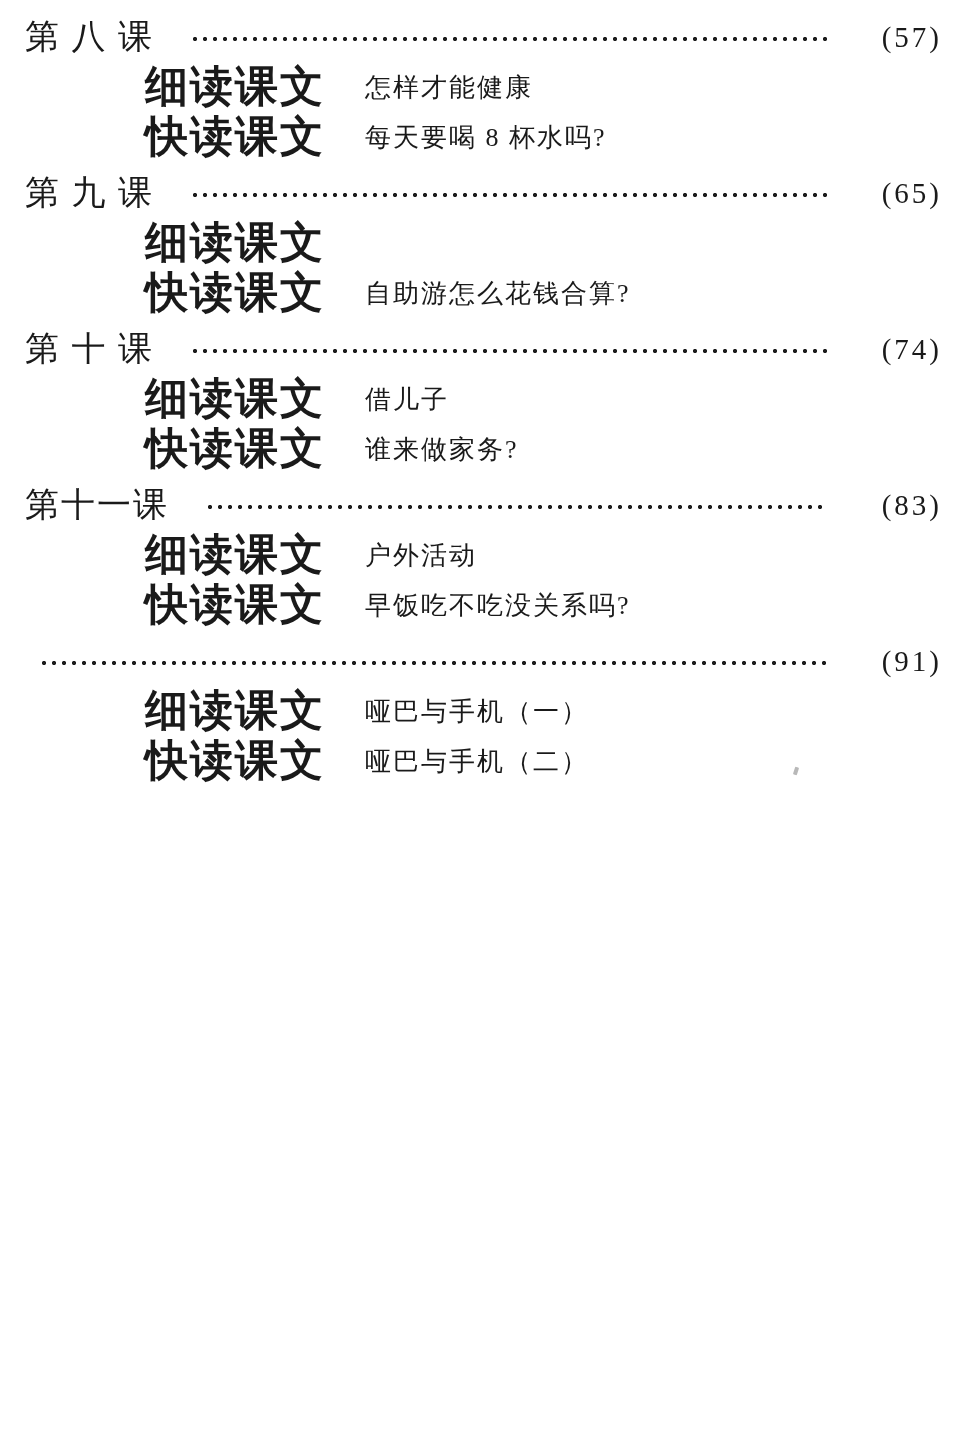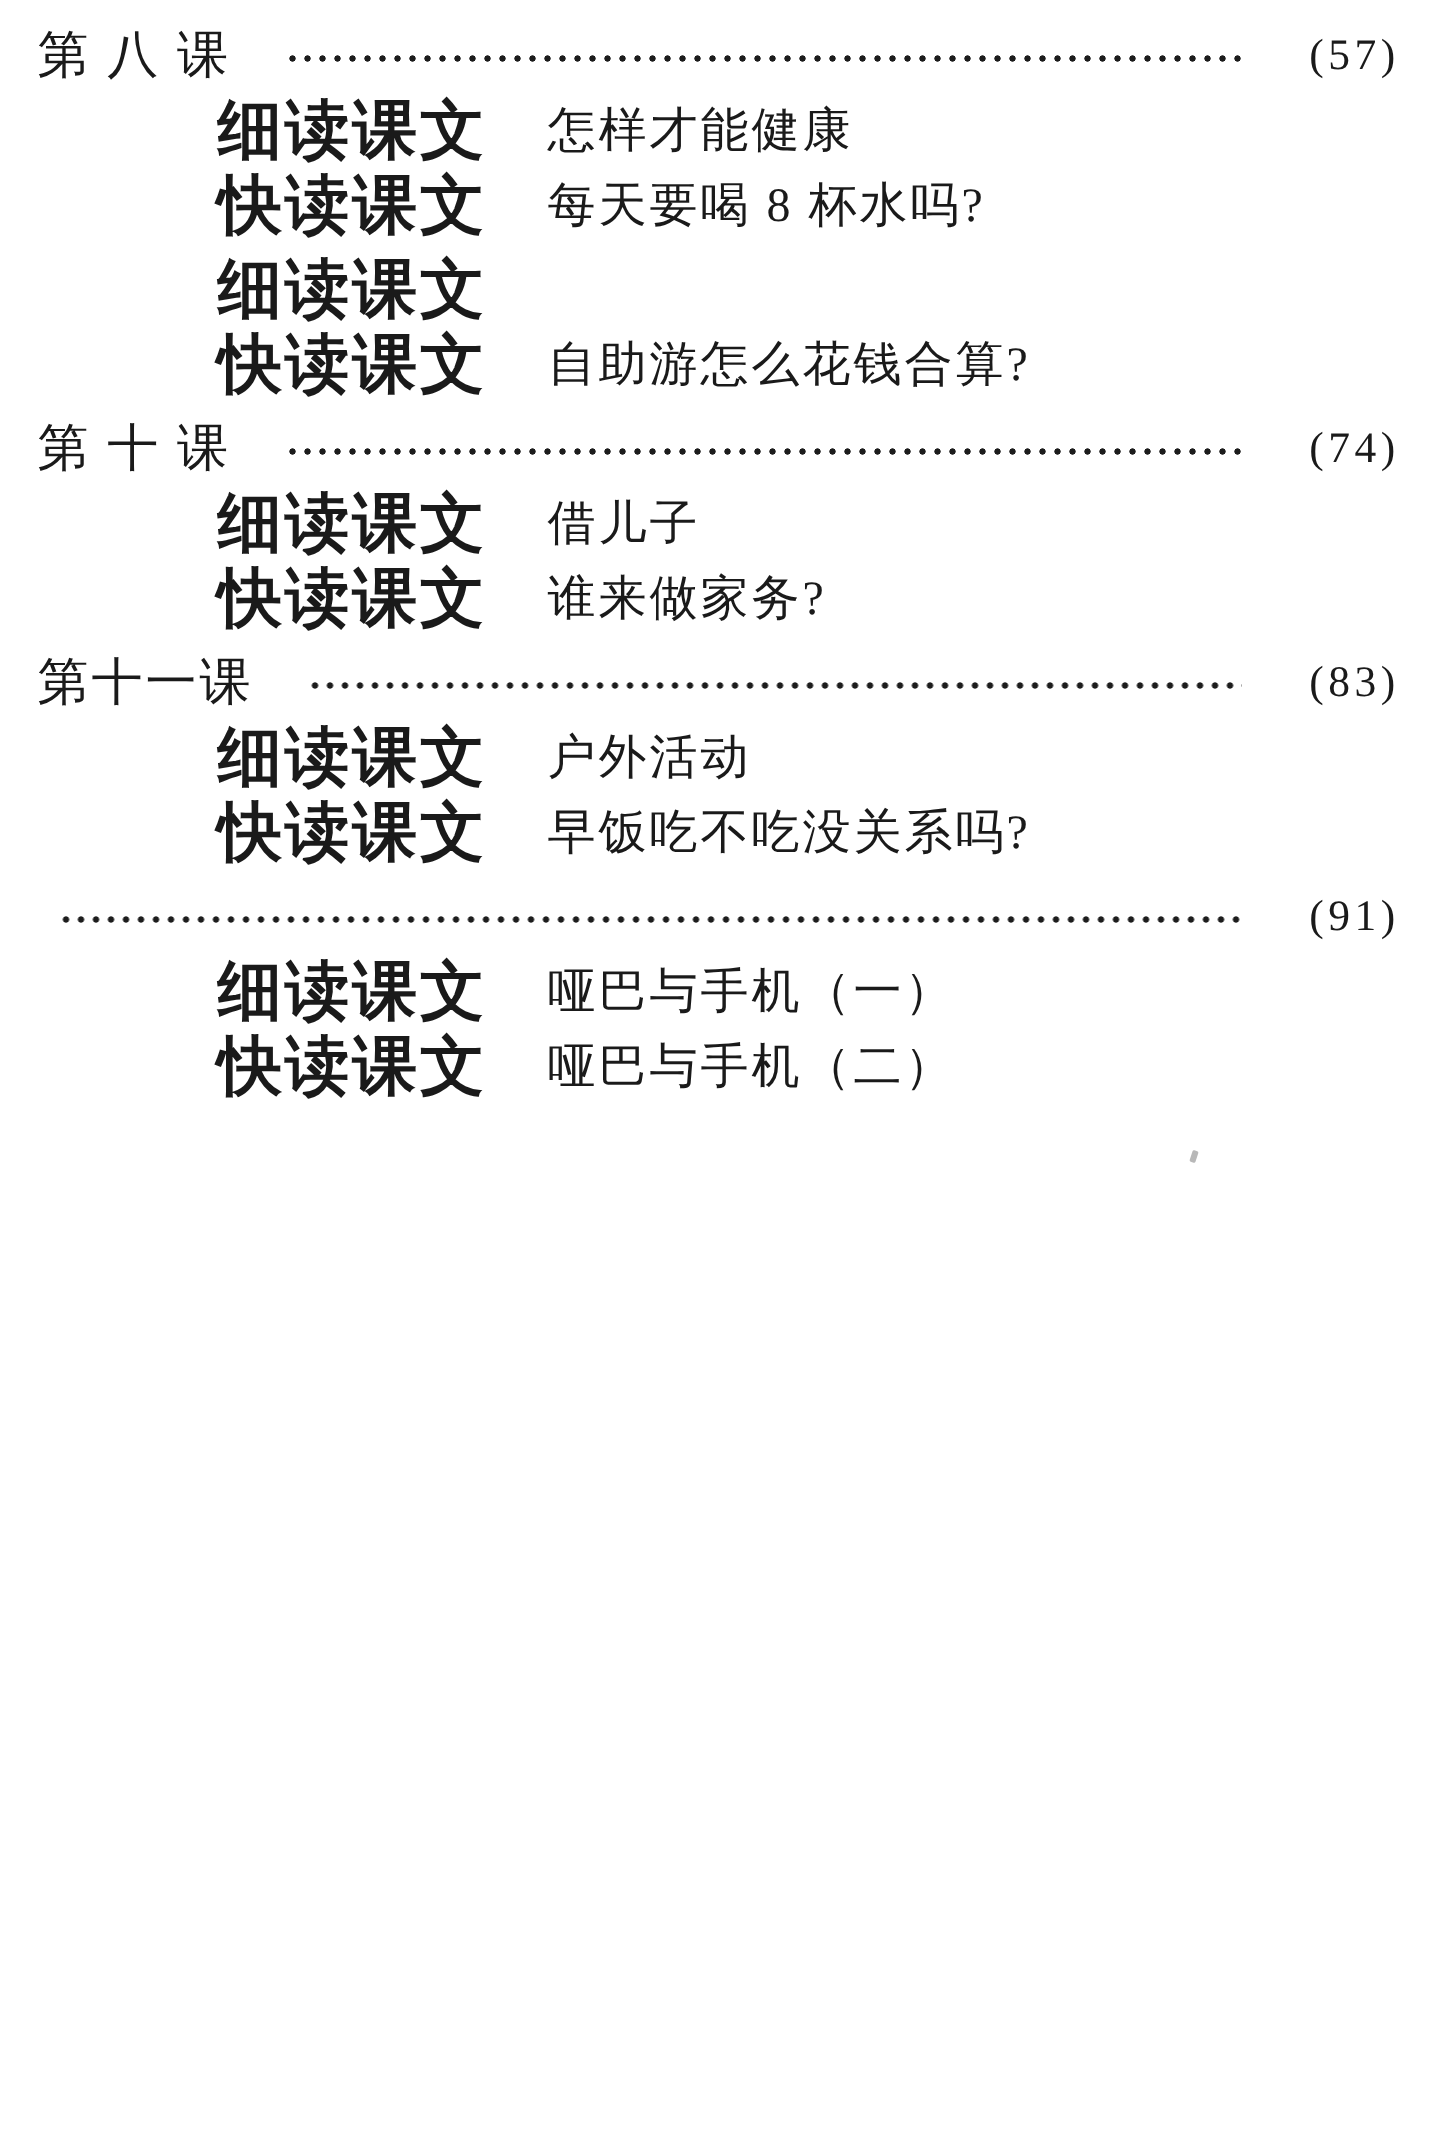--- a/index.html
+++ b/index.html
@@ -39,39 +39,39 @@
     margin: 4px 14px 0 16px;
     background-image: radial-gradient(circle at 3px 3px, #1c1c1c 1.9px, rgba(0,0,0,0) 2.3px);
     background-size: 10px 6px;
     background-repeat: repeat-x;
     background-position: left center;
   }
   .pagenum {
     flex: 0 0 auto;
     font-size: 29px;
     letter-spacing: 3px;
-    text-align: center;
+    text-align: right;
     min-width: 78px;
   }
   .sub-row {
     display: flex;
     align-items: center;
     height: 50px;
     margin-left: 120px;
   }
   .sub-label {
     flex: 0 0 220px;
     width: 220px;
     font-family: "Liberation Sans", "DejaVu Sans", sans-serif;
     font-weight: 700;
     font-size: 43px;
     letter-spacing: 2px;
   }
   .sub-title {
-    font-size: 32px;
+    font-size: 26px;
     letter-spacing: 2px;
     white-space: pre;
   }
   .speck {
     position: absolute;
     left: 794px;
     top: 767px;
     width: 4px;
     height: 8px;
     background: #9a9a9a;
@@ -95,20 +95,25 @@
       <span class="sub-label">细读课文</span>
       <span class="sub-title">怎样才能健康</span>
     </div>
     <div class="sub-row">
       <span class="sub-label">快读课文</span>
       <span class="sub-title">每天要喝 8 杯水吗?</span>
     </div>
   </div>
 
   <div class="section">
+    <div class="title-row">
+      <span class="lesson">第 九 课</span>
+      <span class="leader"></span>
+      <span class="pagenum">(65)</span>
+    </div>
     <div class="sub-row">
       <span class="sub-label">细读课文</span>
     </div>
     <div class="sub-row">
       <span class="sub-label">快读课文</span>
       <span class="sub-title">自助游怎么花钱合算?</span>
     </div>
   </div>
 
   <div class="section">

